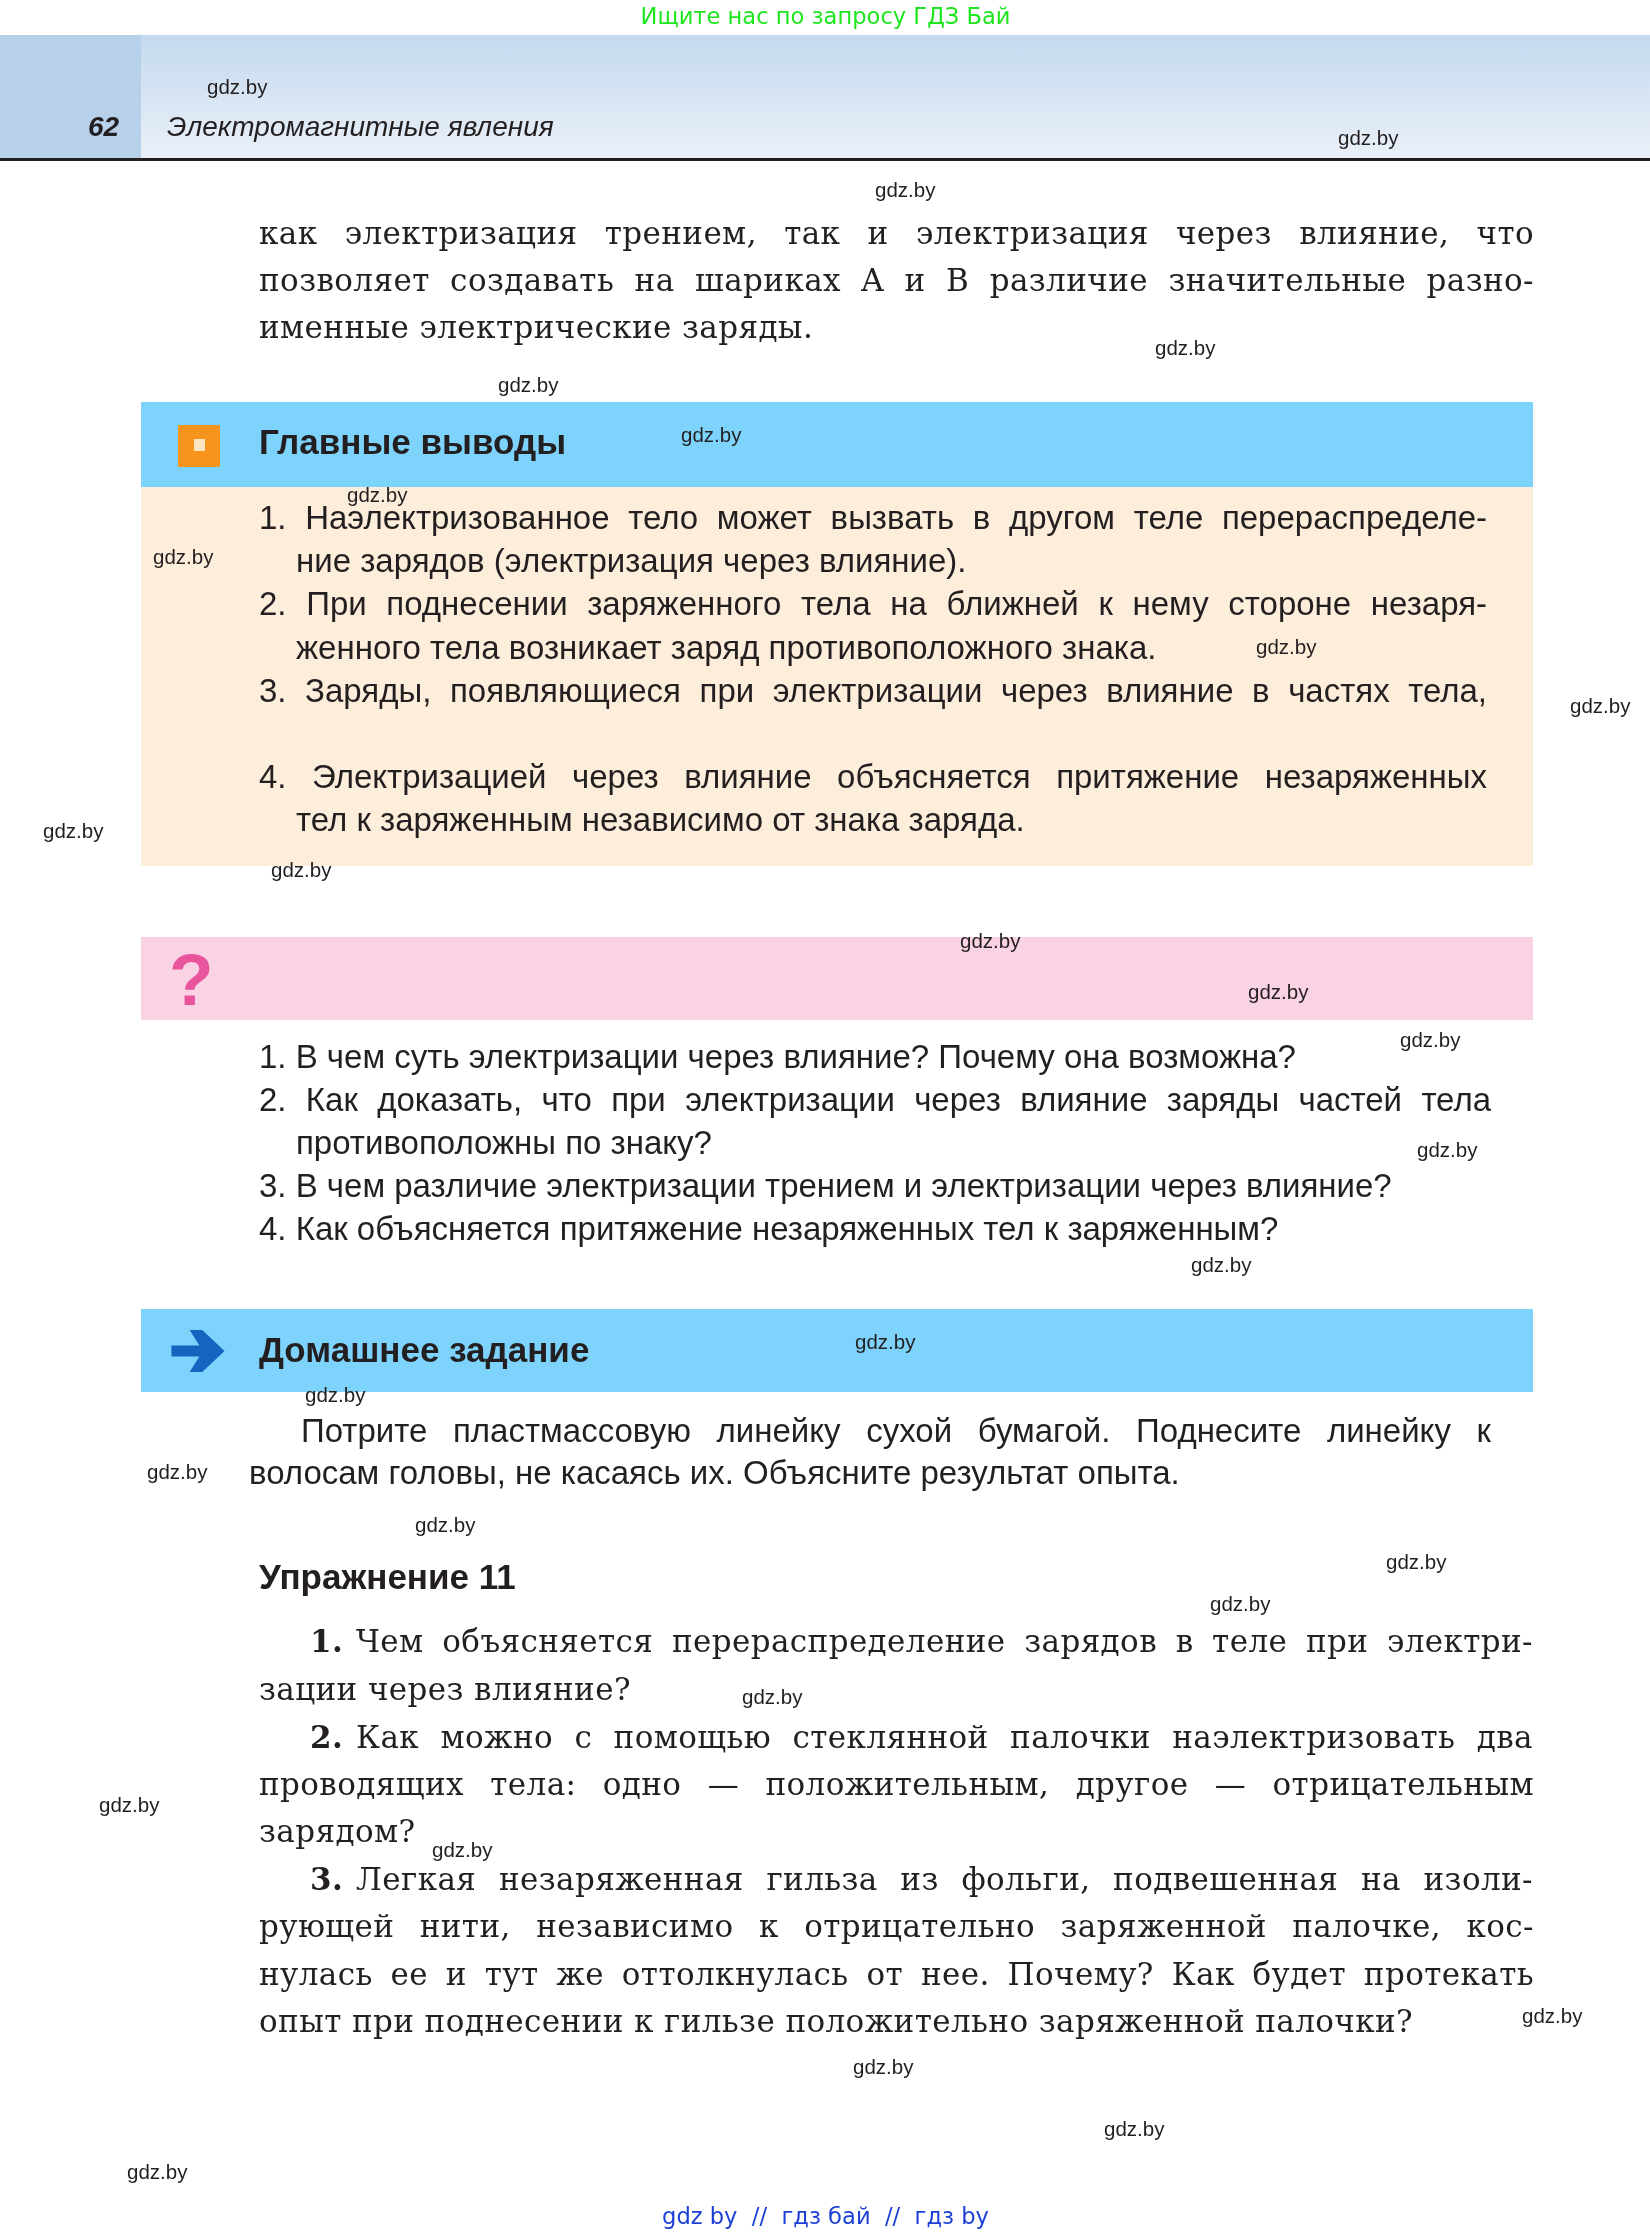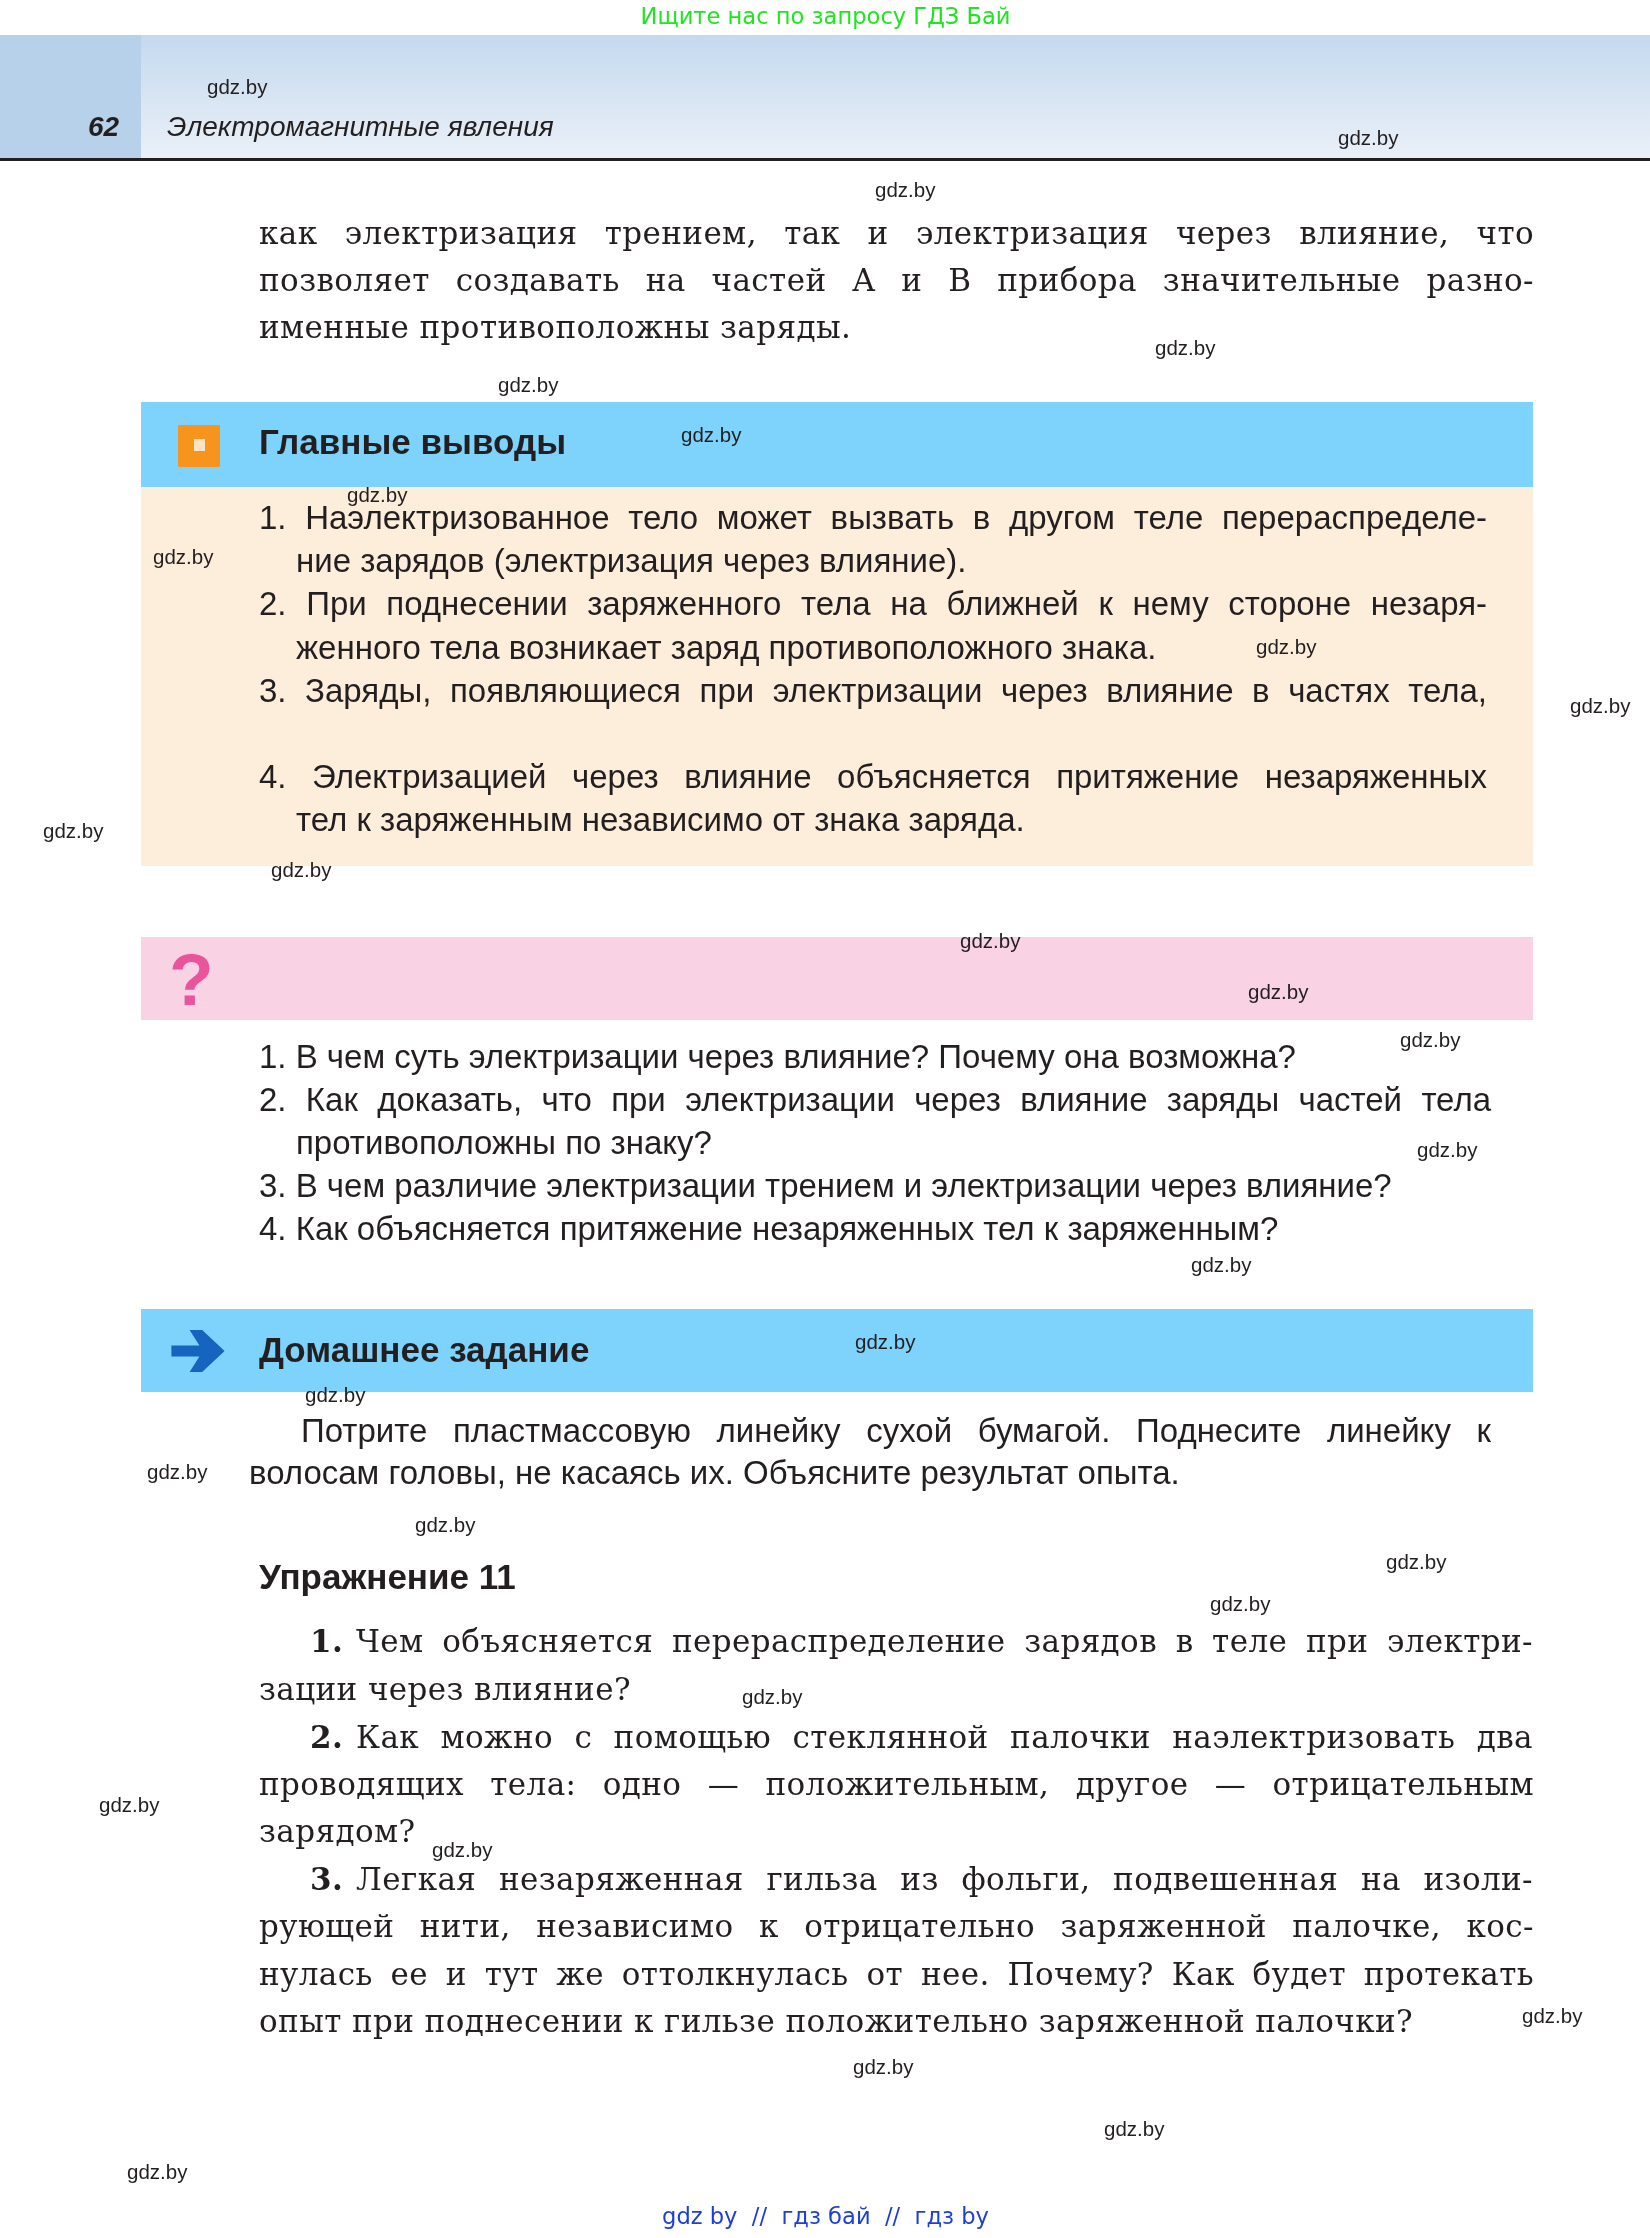--- a/index.html
+++ b/index.html
@@ -47,22 +47,22 @@
 
 <div class="page-header">
   <div class="num-strip"></div>
   <div class="page-num">62</div>
   <div class="page-title">Электромагнитные явления</div>
 </div>
 <div class="header-rule"></div>
 
 <div>
   <div class="justified serif" style="left:259px; top:215px; width:1275px;">как электризация трением, так и электризация через влияние, что</div>
-  <div class="justified serif" style="left:259px; top:262px; width:1275px;">позволяет создавать на частей A и B прибора значительные разно-</div>
-  <div class="line serif" style="left:259px; top:309px;">именные противоположны заряды.</div>
+  <div class="justified serif" style="left:259px; top:262px; width:1275px;">позволяет создавать на шариках A и B различие значительные разно-</div>
+  <div class="line serif" style="left:259px; top:309px;">именные электрические заряды.</div>
 </div>
 
 <div class="box conclusions">
   <div class="box-head">
     <div class="orange-icon">
         <div class="inner"></div>
       </div>
     <div class="box-title" style="top:20px;">Главные выводы</div>
   </div>
   <div class="justified sans" style="left:118px; top:97px; width:1228px;">1. Наэлектризованное тело может вызвать в другом теле перераспределе-</div>

